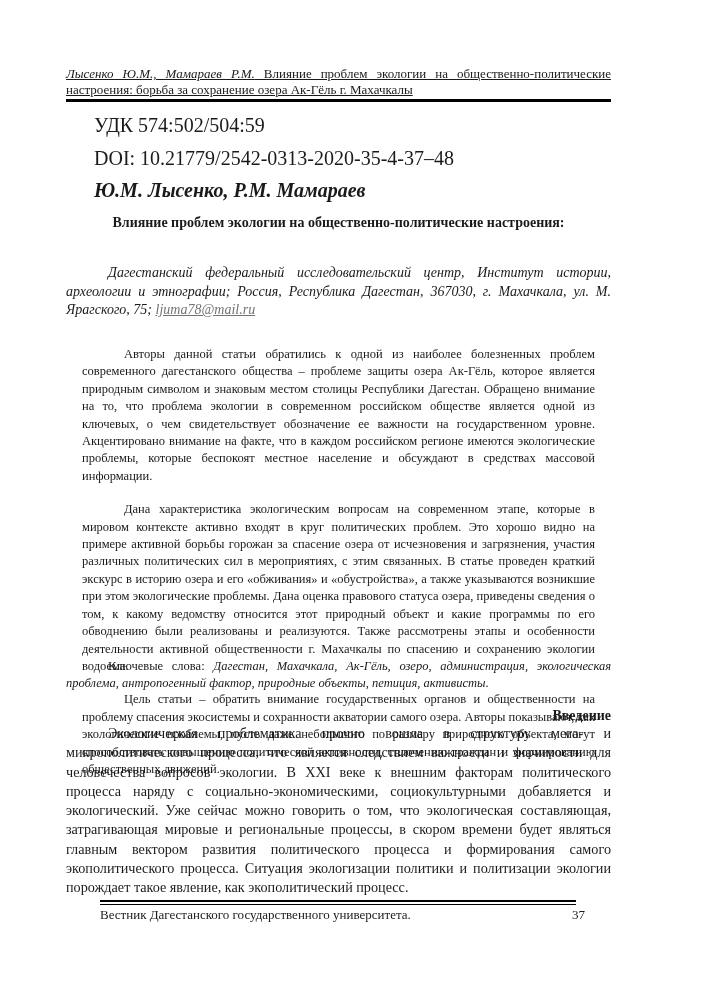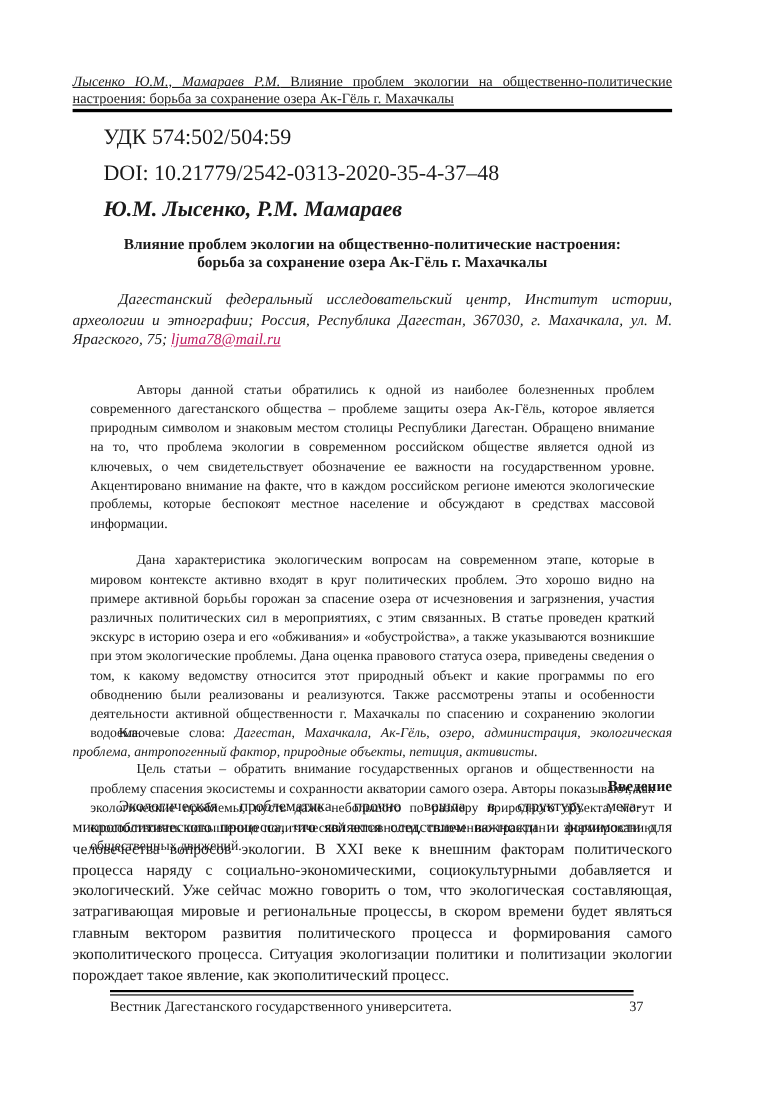--- a/index.html
+++ b/index.html
@@ -23,21 +23,21 @@
     .title {
       position: absolute; top: 214px; left: 0; width: 545px;
       font-weight: bold; font-size: 14px; line-height: 17px; text-align: center;
     }
     .title span { display: block; }
     .affil {
       position: absolute; top: 264px; left: 0; width: 545px;
       font-style: italic; font-size: 14px; line-height: 18.5px; text-align: justify;
       text-indent: 42px;
     }
-    .affil a { color: #be185d; text-decoration: underline; }
+    .affil a { color: #737373; text-decoration: underline; }
     .abstract {
       position: absolute; top: 330px; left: 0; width: 545px;
       font-size: 12.5px; line-height: 17.4px; text-align: justify;
     }
     .abstract p { margin: 16px; text-indent: 42px; }
     .keywords {
       position: absolute; top: 658px; left: 0; width: 545px;
       font-size: 12.5px; line-height: 17.4px; text-align: justify; text-indent: 42px;
     }
     .keywords i { font-style: italic; }
@@ -72,21 +72,20 @@
 
   <div class="running-header"><i>Лысенко Ю.М., Мамараев Р.М.</i><span> Влияние проблем экологии на общественно-политические настроения: борьба за сохранение озера Ак-Гёль г. Махачкалы</span></div>
   <div class="header-rule"></div>
 
   <div class="meta-line udk">УДК 574:502/504:59</div>
   <div class="meta-line doi">DOI: 10.21779/2542-0313-2020-35-4-37–48</div>
   <div class="meta-line authors">Ю.М. Лысенко, Р.М. Мамараев</div>
 
   <div class="title">
     <span>Влияние проблем экологии на общественно-политические настроения:</span>
-    <span>борьба за сохранение озера Ак-Гёль г. Махачкалы</span>
   </div>
 
   <div class="affil"><span>Дагестанский федеральный исследовательский центр, Институт истории, археологии и этнографии; Россия, Республика Дагестан, 367030, г. Махачкала, ул. М. Ярагского, 75; </span><a>ljuma78@mail.ru</a></div>
 
   <div class="abstract">
     <p>Авторы данной статьи обратились к одной из наиболее болезненных проблем современного дагестанского общества – проблеме защиты озера Ак-Гёль, которое является природным символом и знаковым местом столицы Республики Дагестан. Обращено внимание на то, что проблема экологии в современном российском обществе является одной из ключевых, о чем свидетельствует обозначение ее важности на государственном уровне. Акцентировано внимание на факте, что в каждом российском регионе имеются экологические проблемы, которые беспокоят местное население и обсуждают в средствах массовой информации.</p>
     <p>Дана характеристика экологическим вопросам на современном этапе, которые в мировом контексте активно входят в круг политических проблем. Это хорошо видно на примере активной борьбы горожан за спасение озера от исчезновения и загрязнения, участия различных политических сил в мероприятиях, с этим связанных. В статье проведен краткий экскурс в историю озера и его «обживания» и «обустройства», а также указываются возникшие при этом экологические проблемы. Дана оценка правового статуса озера, приведены сведения о том, к какому ведомству относится этот природный объект и какие программы по его обводнению были реализованы и реализуются. Также рассмотрены этапы и особенности деятельности активной общественности г. Махачкалы по спасению и сохранению экологии водоема.</p>
     <p>Цель статьи – обратить внимание государственных органов и общественности на проблему спасения экосистемы и сохранности акватории самого озера. Авторы показывают, как экологические проблемы, пусть даже небольшого по размеру природного объекта, могут способствовать повышению политической активности, сплочению граждан и формированию общественных движений.</p>
   </div>
 

